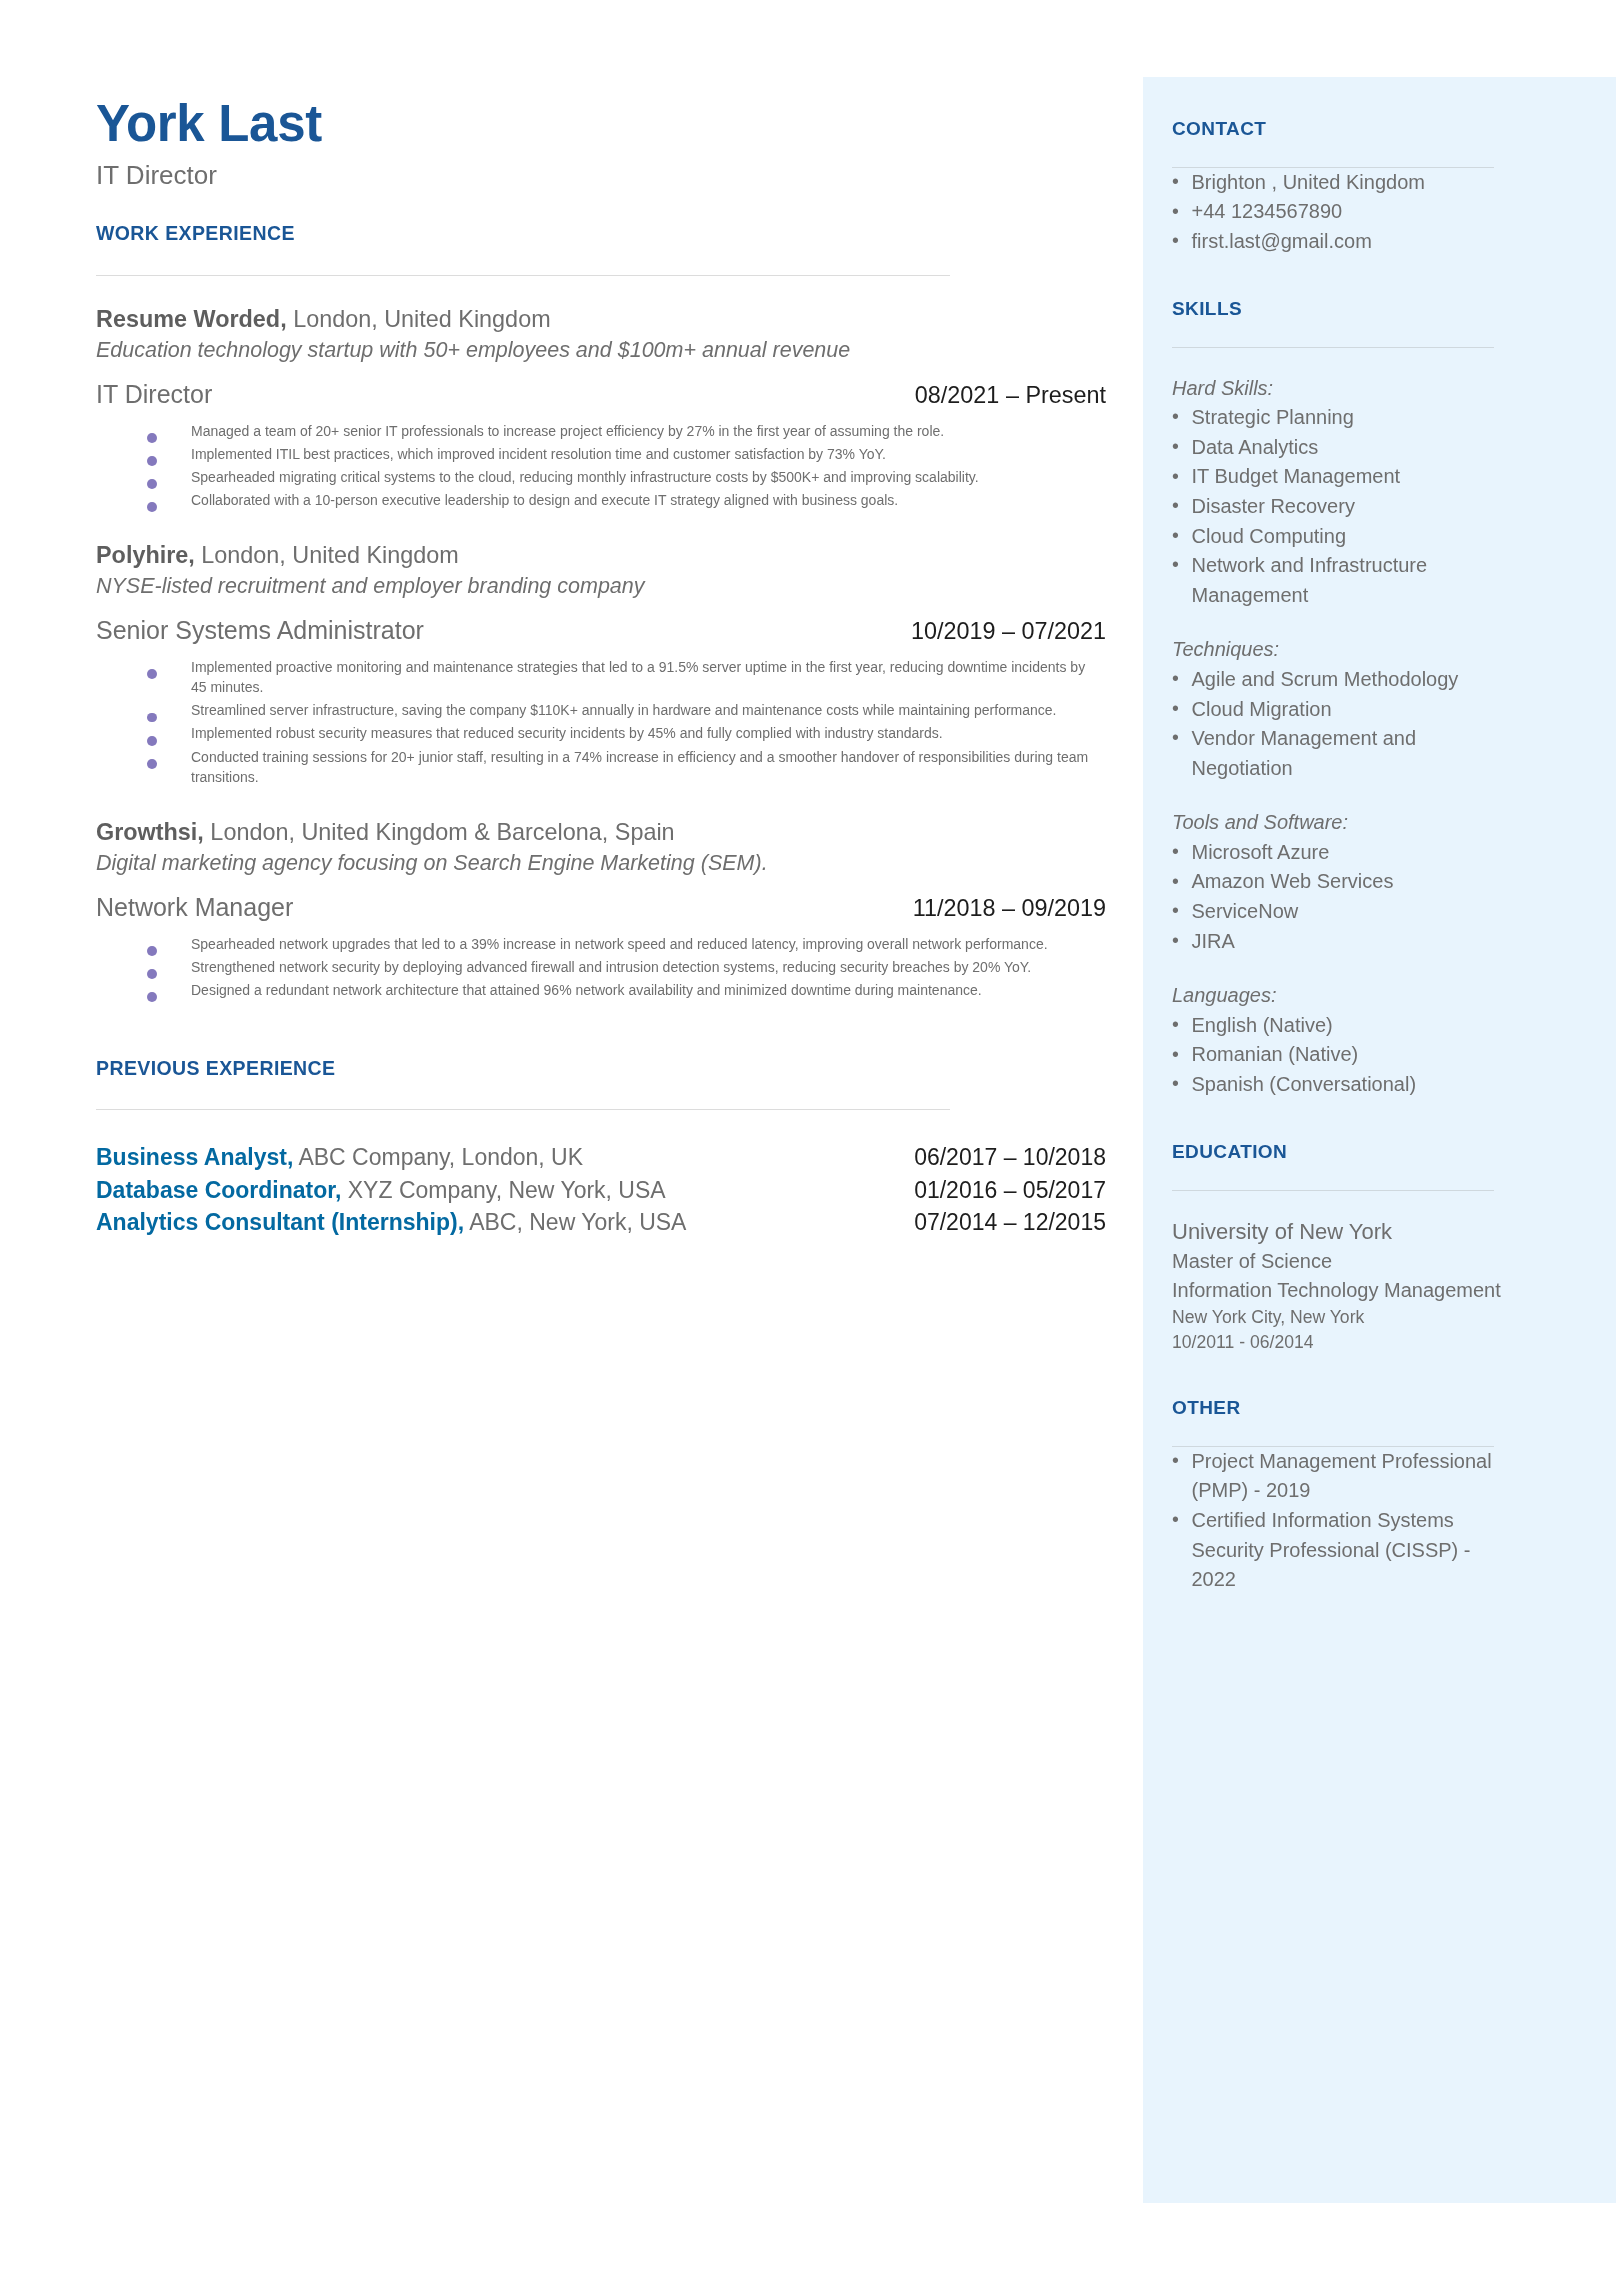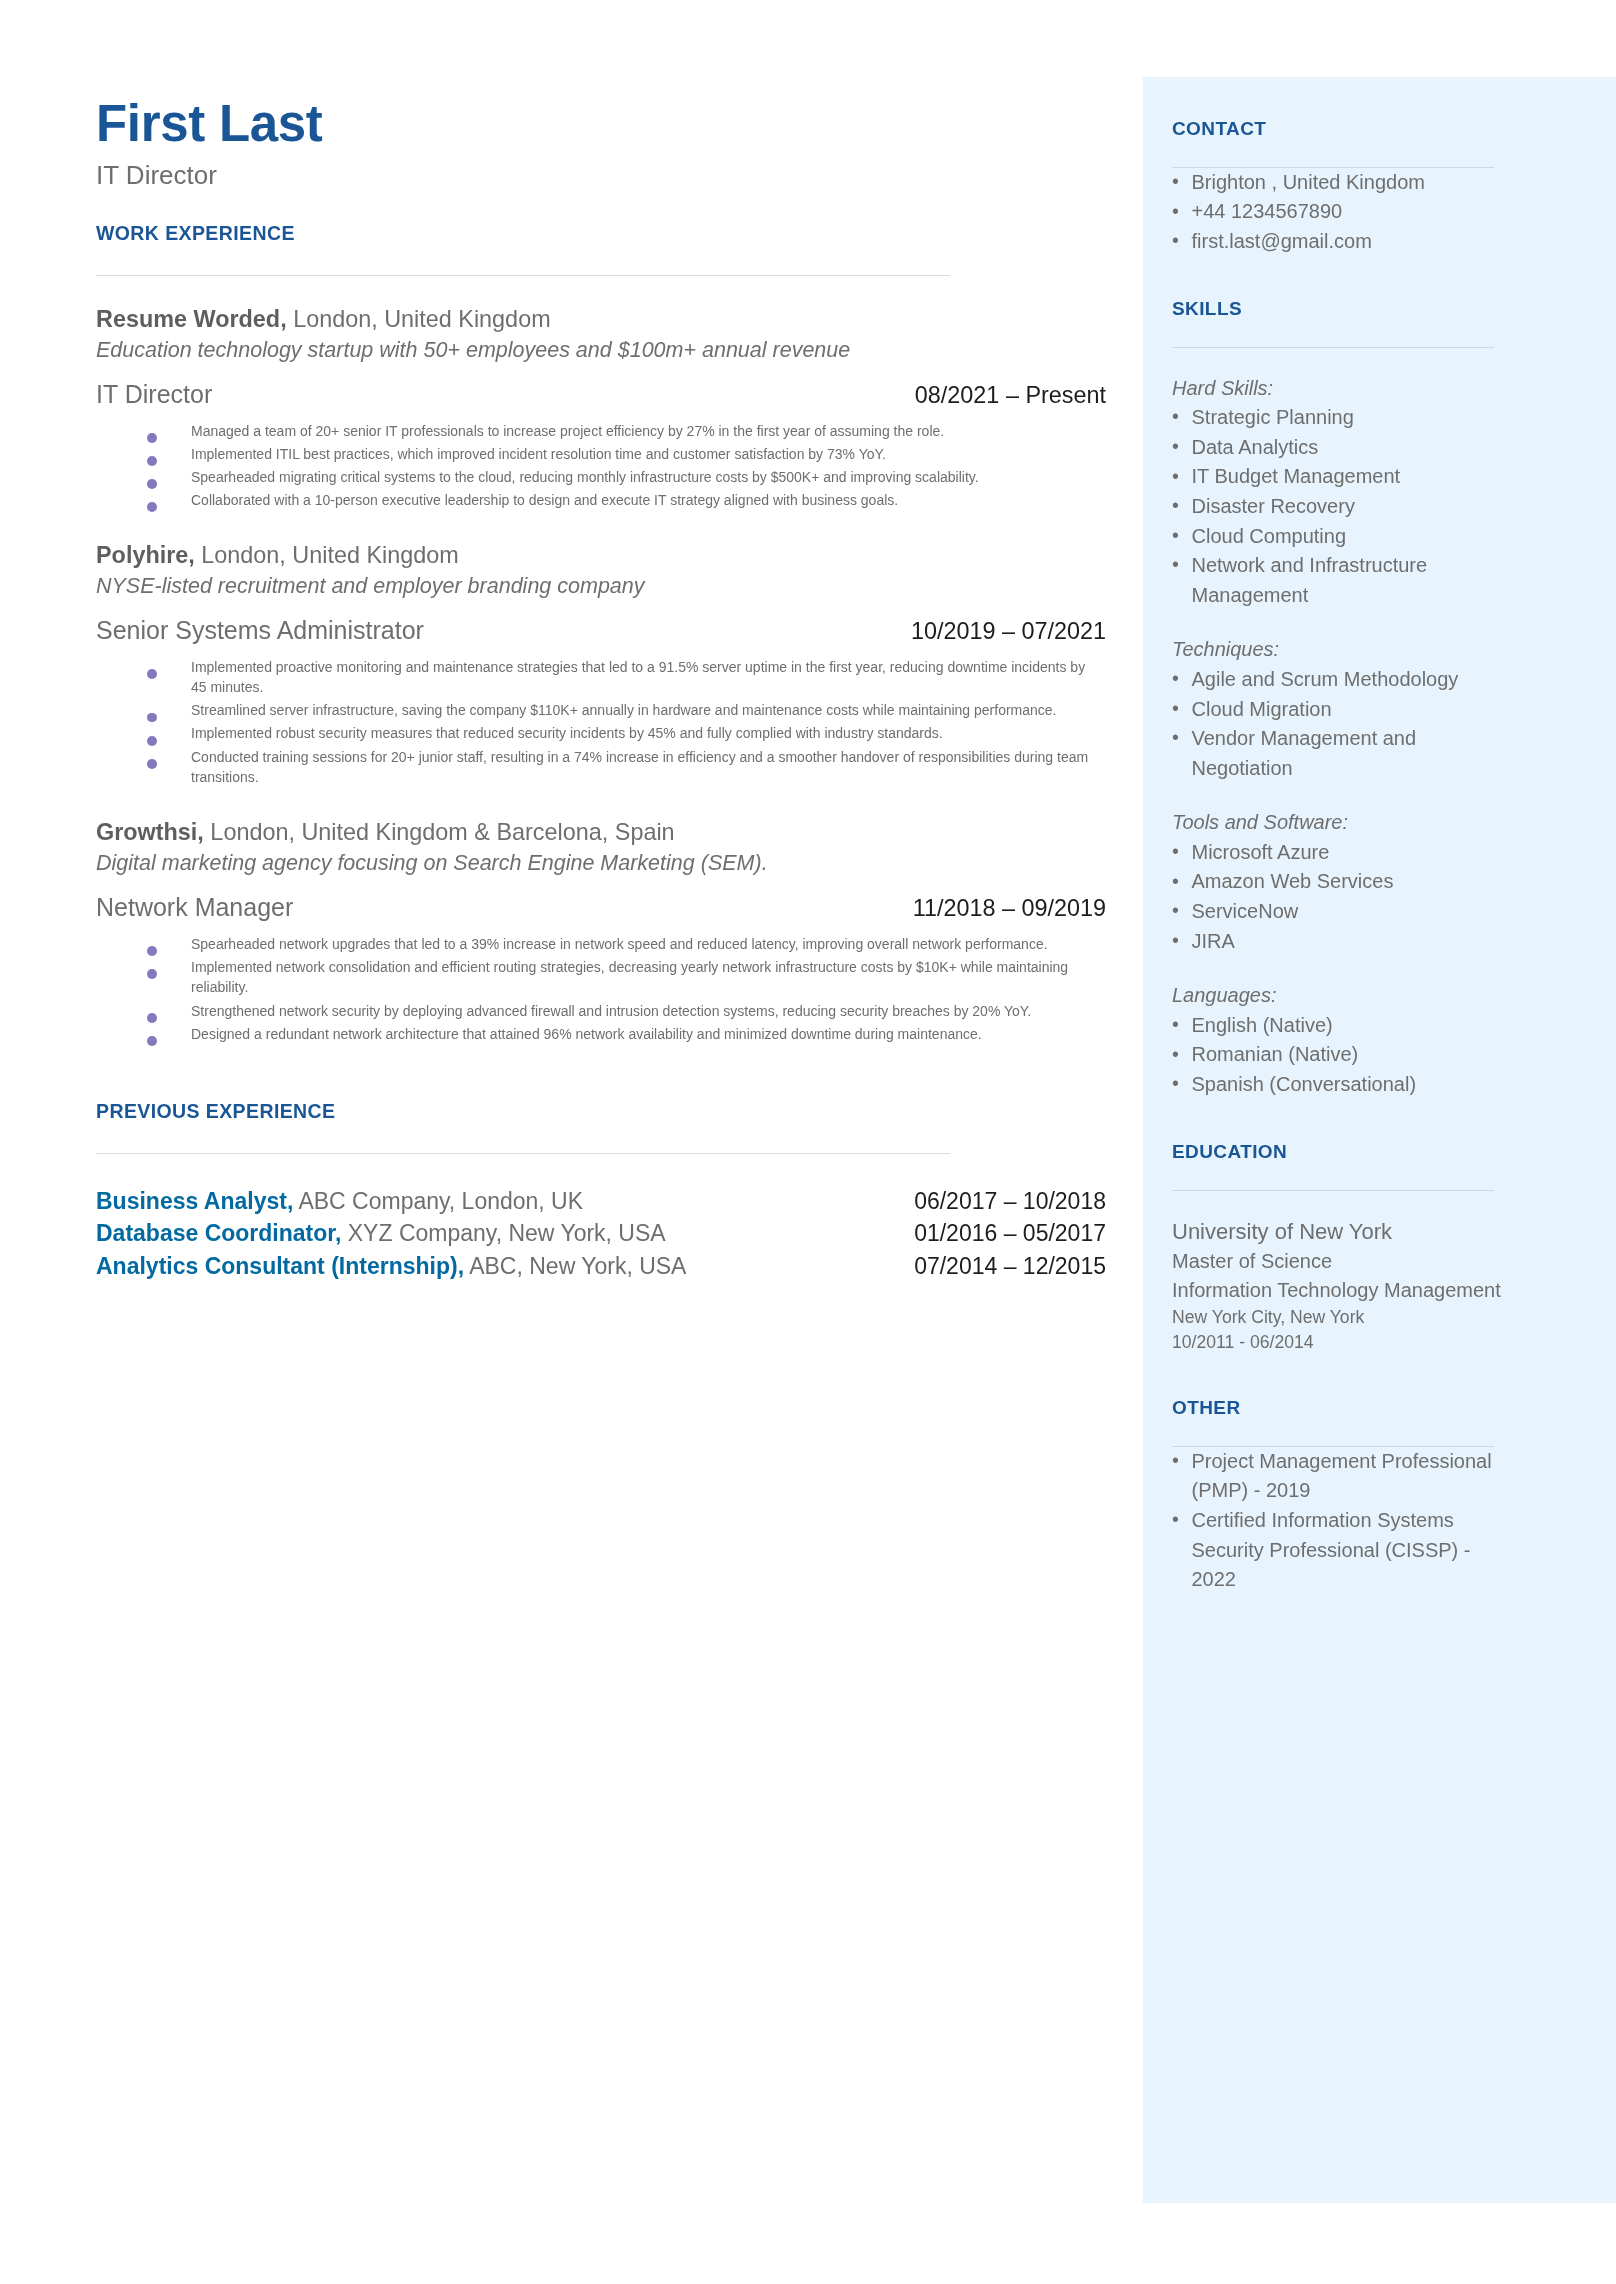--- a/index.html
+++ b/index.html
@@ -221,21 +221,21 @@
 
   .sect-block { margin-top: 42px; }
 </style>
 </head>
 <body>
 
 <div id="sidebar-panel"></div>
 
 <div id="main-column">
 
-  <h1 class="name">First Last</h1>
+  <h1 class="name">York Last</h1>
   <div class="job-subtitle">IT Director</div>
 
   <div>
     <h2 class="section-heading">WORK EXPERIENCE</h2>
     <hr class="section-rule">
 
     <div id="jobs-container">
         <div class="job-block first">
           <p class="company-line"><span class="company-name">Resume Worded,</span><span> London, United Kingdom</span></p>
           <p class="company-desc">Education technology startup with 50+ employees and $100m+ annual revenue</p>
@@ -266,21 +266,20 @@
         </div>
         <div class="job-block">
           <p class="company-line"><span class="company-name">Growthsi,</span><span> London, United Kingdom &amp; Barcelona, Spain</span></p>
           <p class="company-desc">Digital marketing agency focusing on Search Engine Marketing (SEM).</p>
           <div class="role-row">
             <span class="role-title">Network Manager</span>
             <span class="role-dates">11/2018 – 09/2019</span>
           </div>
           <ul class="bullets">
             <li>Spearheaded network upgrades that led to a 39% increase in network speed and reduced latency, improving overall network performance.</li>
-            <li>Implemented network consolidation and efficient routing strategies, decreasing yearly network infrastructure costs by $10K+ while maintaining reliability.</li>
             <li>Strengthened network security by deploying advanced firewall and intrusion detection systems, reducing security breaches by 20% YoY.</li>
             <li>Designed a redundant network architecture that attained 96% network availability and minimized downtime during maintenance.</li>
           </ul>
         </div>
       </div>
   </div>
 
   <div id="previous-experience">
     <h2 class="section-heading">PREVIOUS EXPERIENCE</h2>
     <hr class="section-rule">

